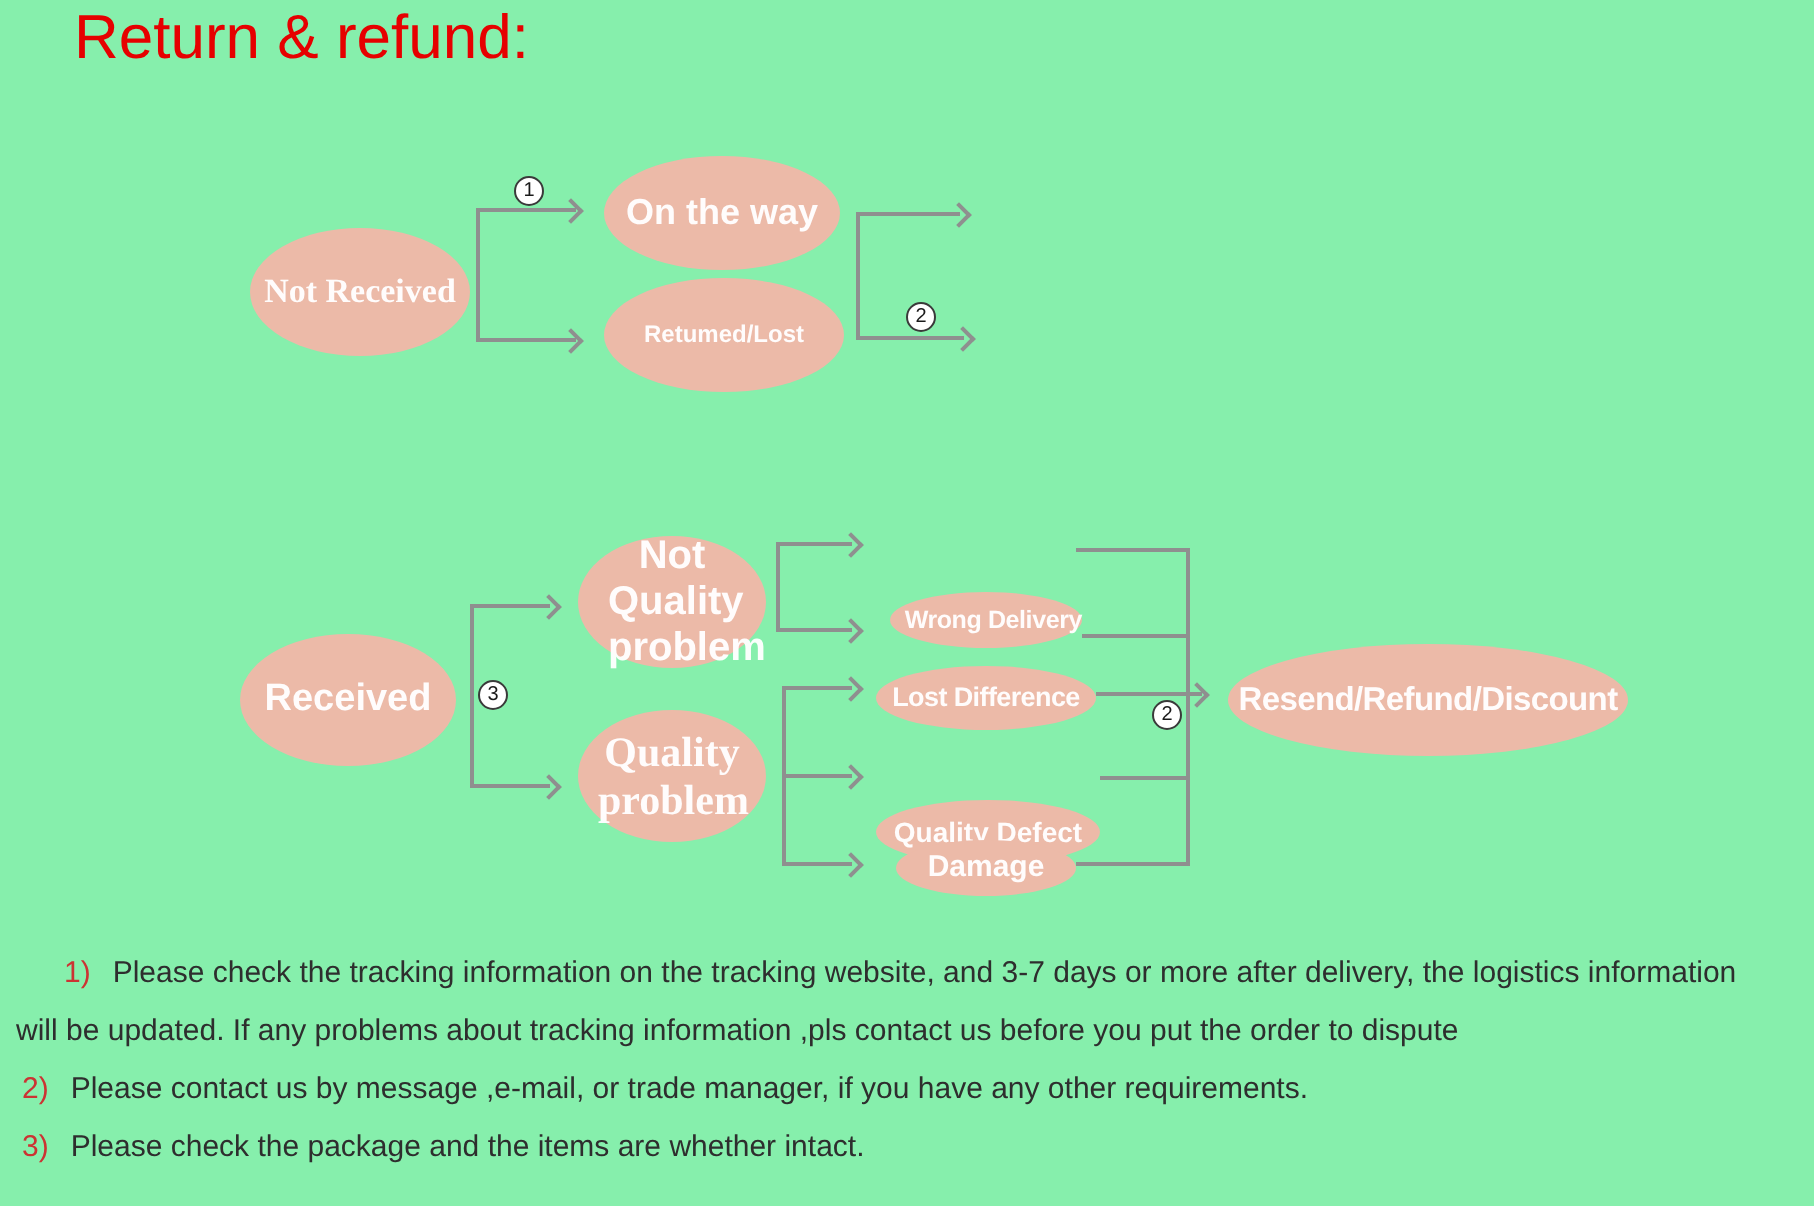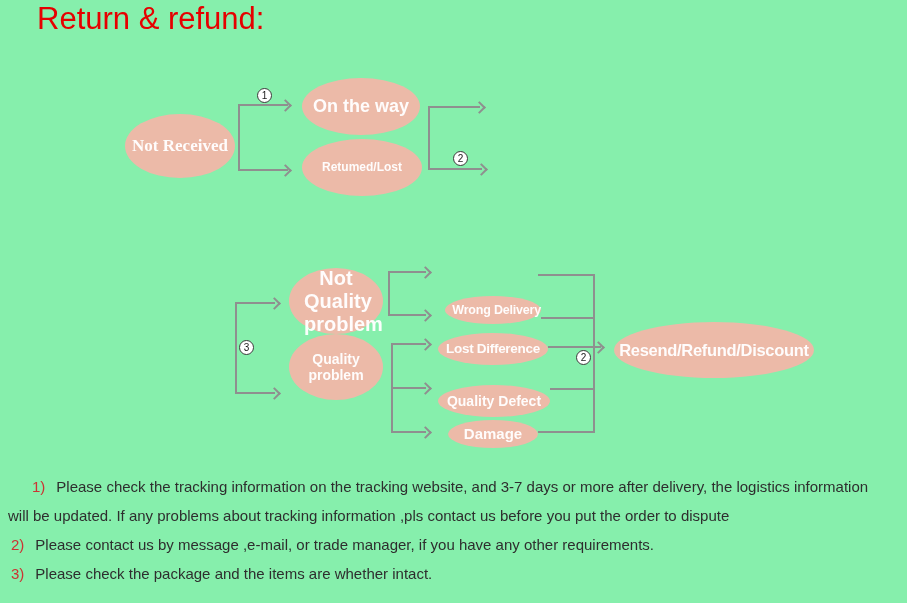--- a/index.html
+++ b/index.html
@@ -69,39 +69,42 @@
   <div class="line" style="left:428px;top:168px;width:54px;height:2px;"></div>
   <i class="chev" style="left:477px;top:165px;"></i>
 
   <div class="marker" style="left:257px;top:88px;">
     <span>1</span>
   </div>
   <div class="marker" style="left:453px;top:151px;">
     <span>2</span>
   </div>
 
+  <div class="ellipse nowrap" style="left:120px;top:317px;width:108px;height:66px;font-size:19px;">
+    <span>Received</span>
+  </div>
 
   <div class="ellipse" style="left:289px;top:268px;width:94px;height:66px;font-size:20px;">
     <span style="max-width:64px;display:inline-block;">Not Quality problem</span>
   </div>
 
-  <div class="ellipse" style="left:289px;top:334px;width:94px;height:66px;font-size:14px;">
+  <div class="ellipse" style="left:289px;top:355px;width:94px;height:66px;font-size:21px;font-family:Liberation Serif, serif;">
     <span style="max-width:74px;display:inline-block;">Quality problem</span>
   </div>
 
 
   <div class="ellipse nowrap" style="left:445px;top:296px;width:96px;height:28px;font-size:12.5px;letter-spacing:-0.2px;justify-content:flex-end;">
     <span>Wrong Delivery</span>
   </div>
 
   <div class="ellipse nowrap" style="left:438px;top:333px;width:110px;height:32px;font-size:13.5px;letter-spacing:-0.3px;">
     <span>Lost Difference</span>
   </div>
 
-  <div class="ellipse nowrap" style="left:438px;top:385px;width:112px;height:32px;font-size:14px;">
+  <div class="ellipse nowrap" style="left:438px;top:400px;width:112px;height:32px;font-size:14px;">
     <span>Quality Defect</span>
   </div>
 
   <div class="ellipse nowrap" style="left:448px;top:420px;width:90px;height:28px;font-size:15px;">
     <span>Damage</span>
   </div>
 
   <div class="ellipse nowrap" style="left:614px;top:322px;width:200px;height:56px;font-size:16.5px;letter-spacing:-0.3px;">
     <span>Resend/Refund/Discount</span>
   </div>

